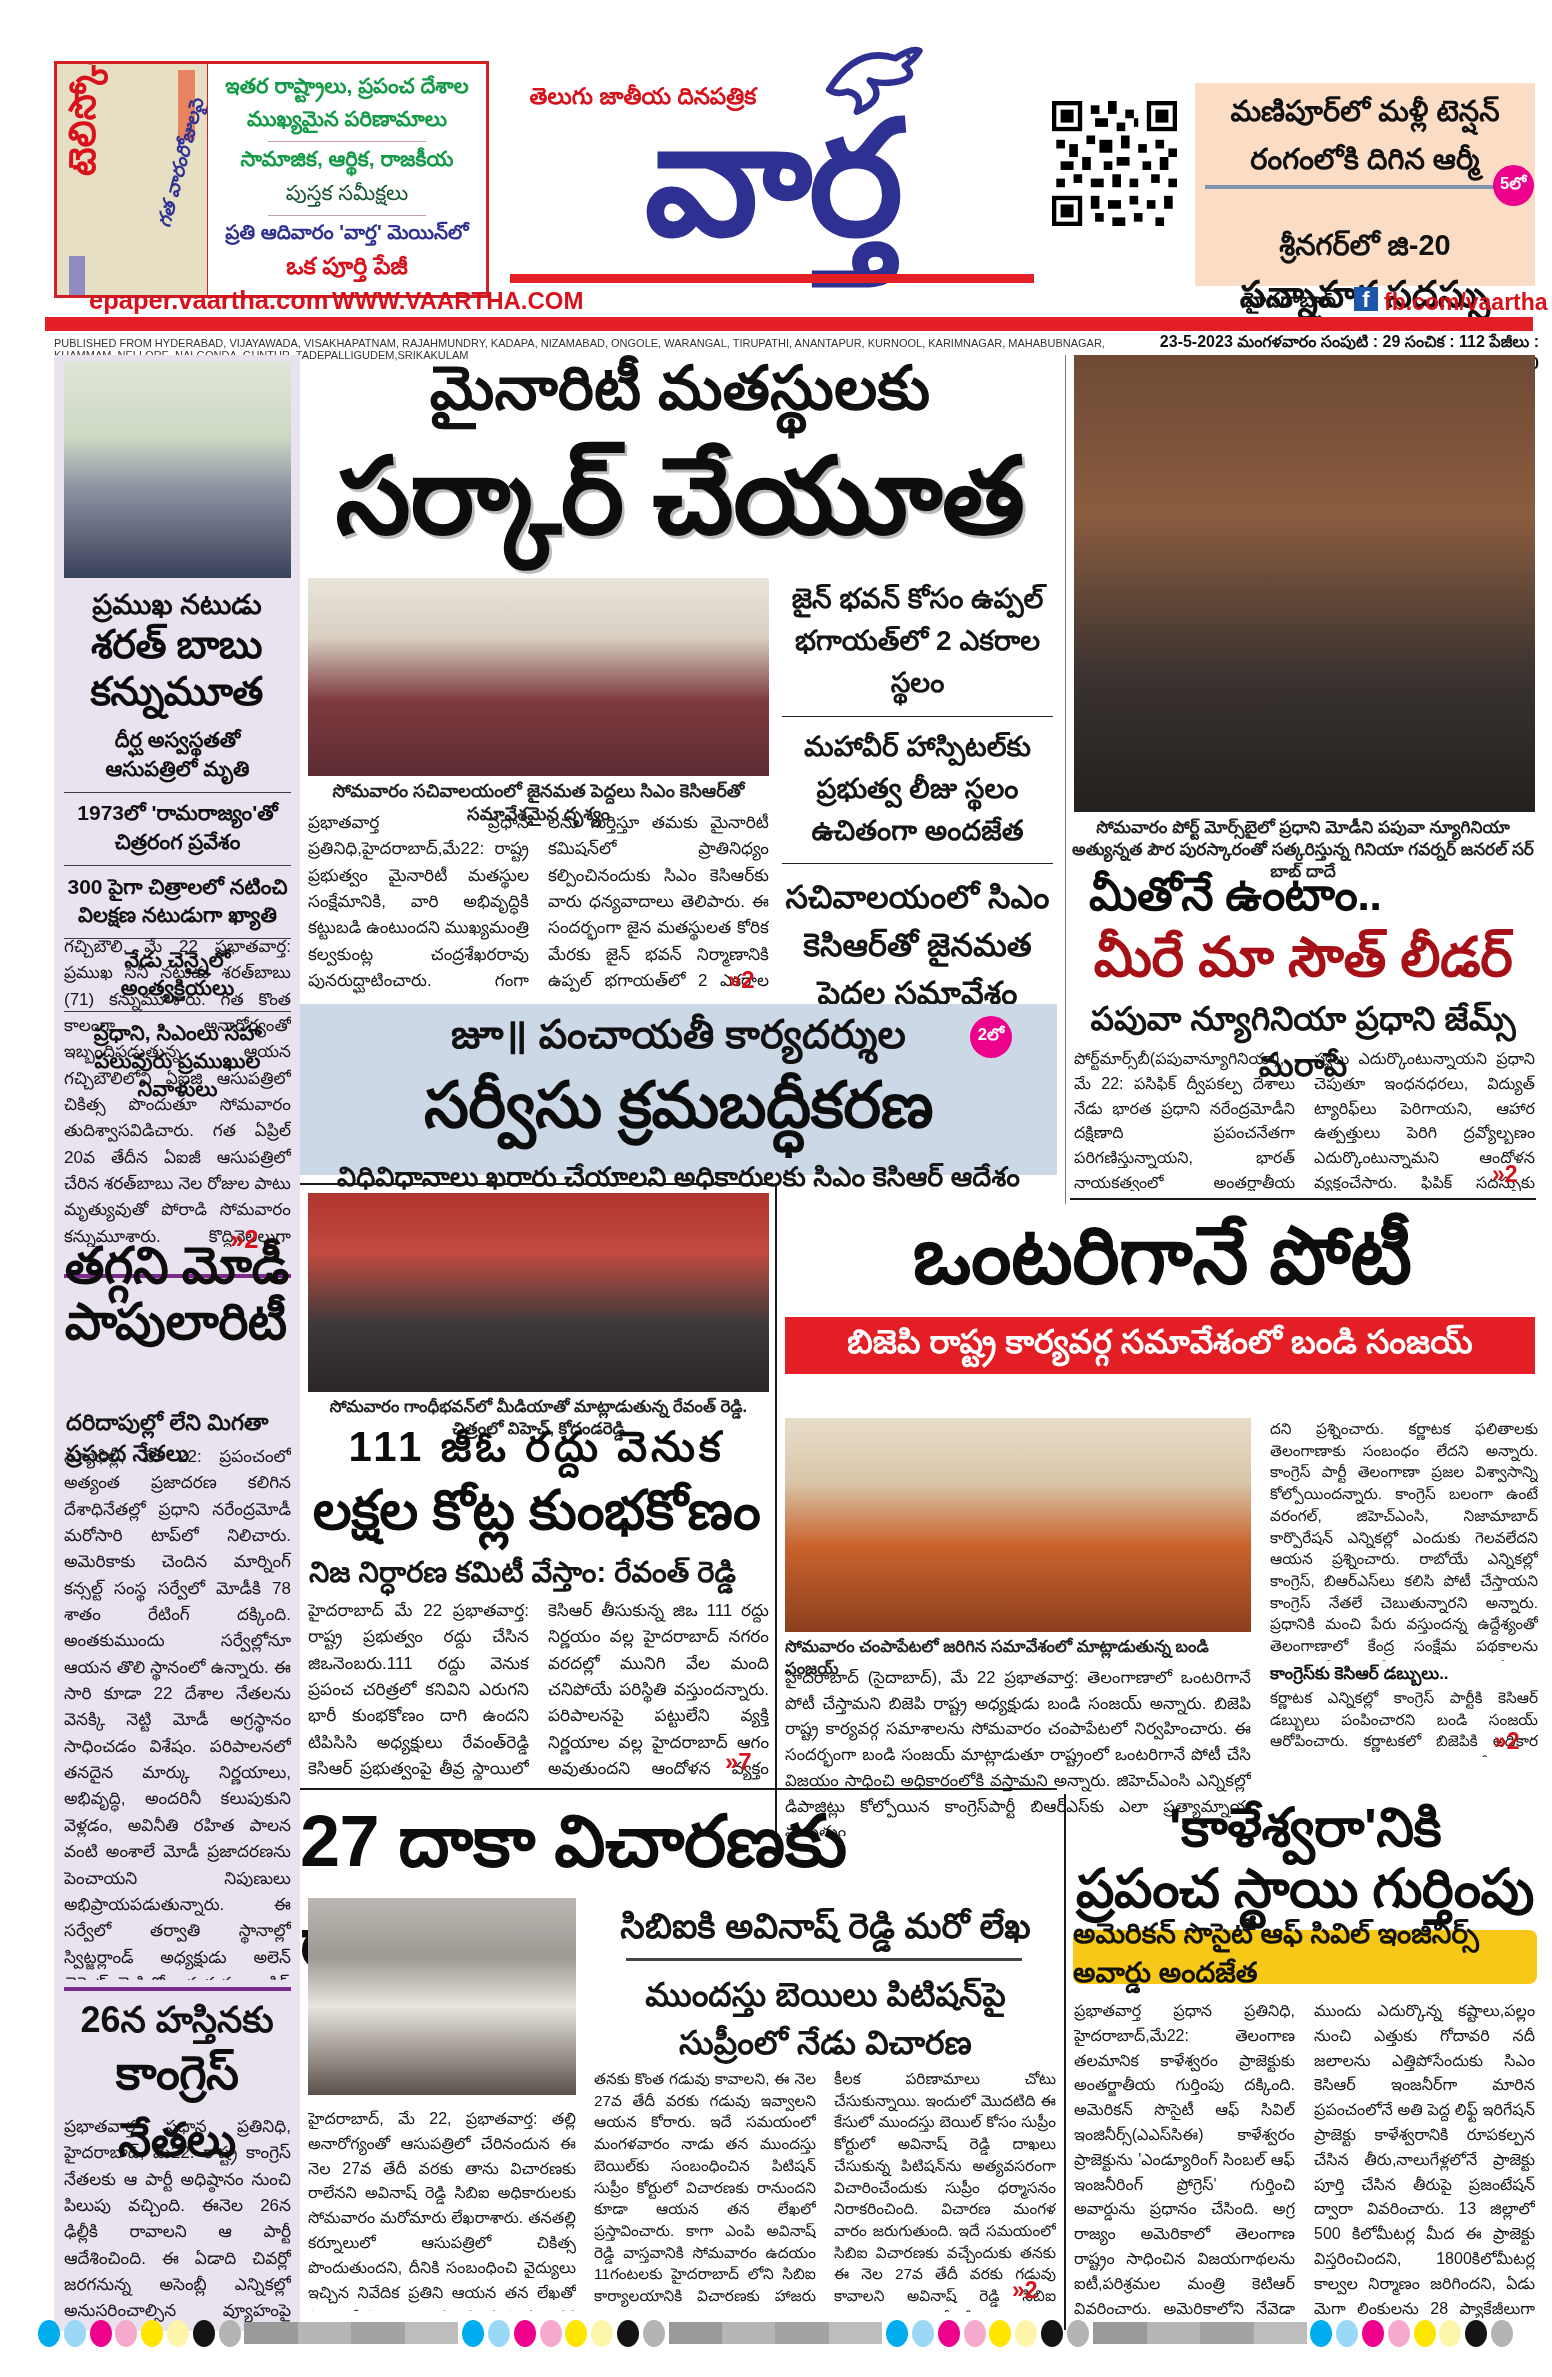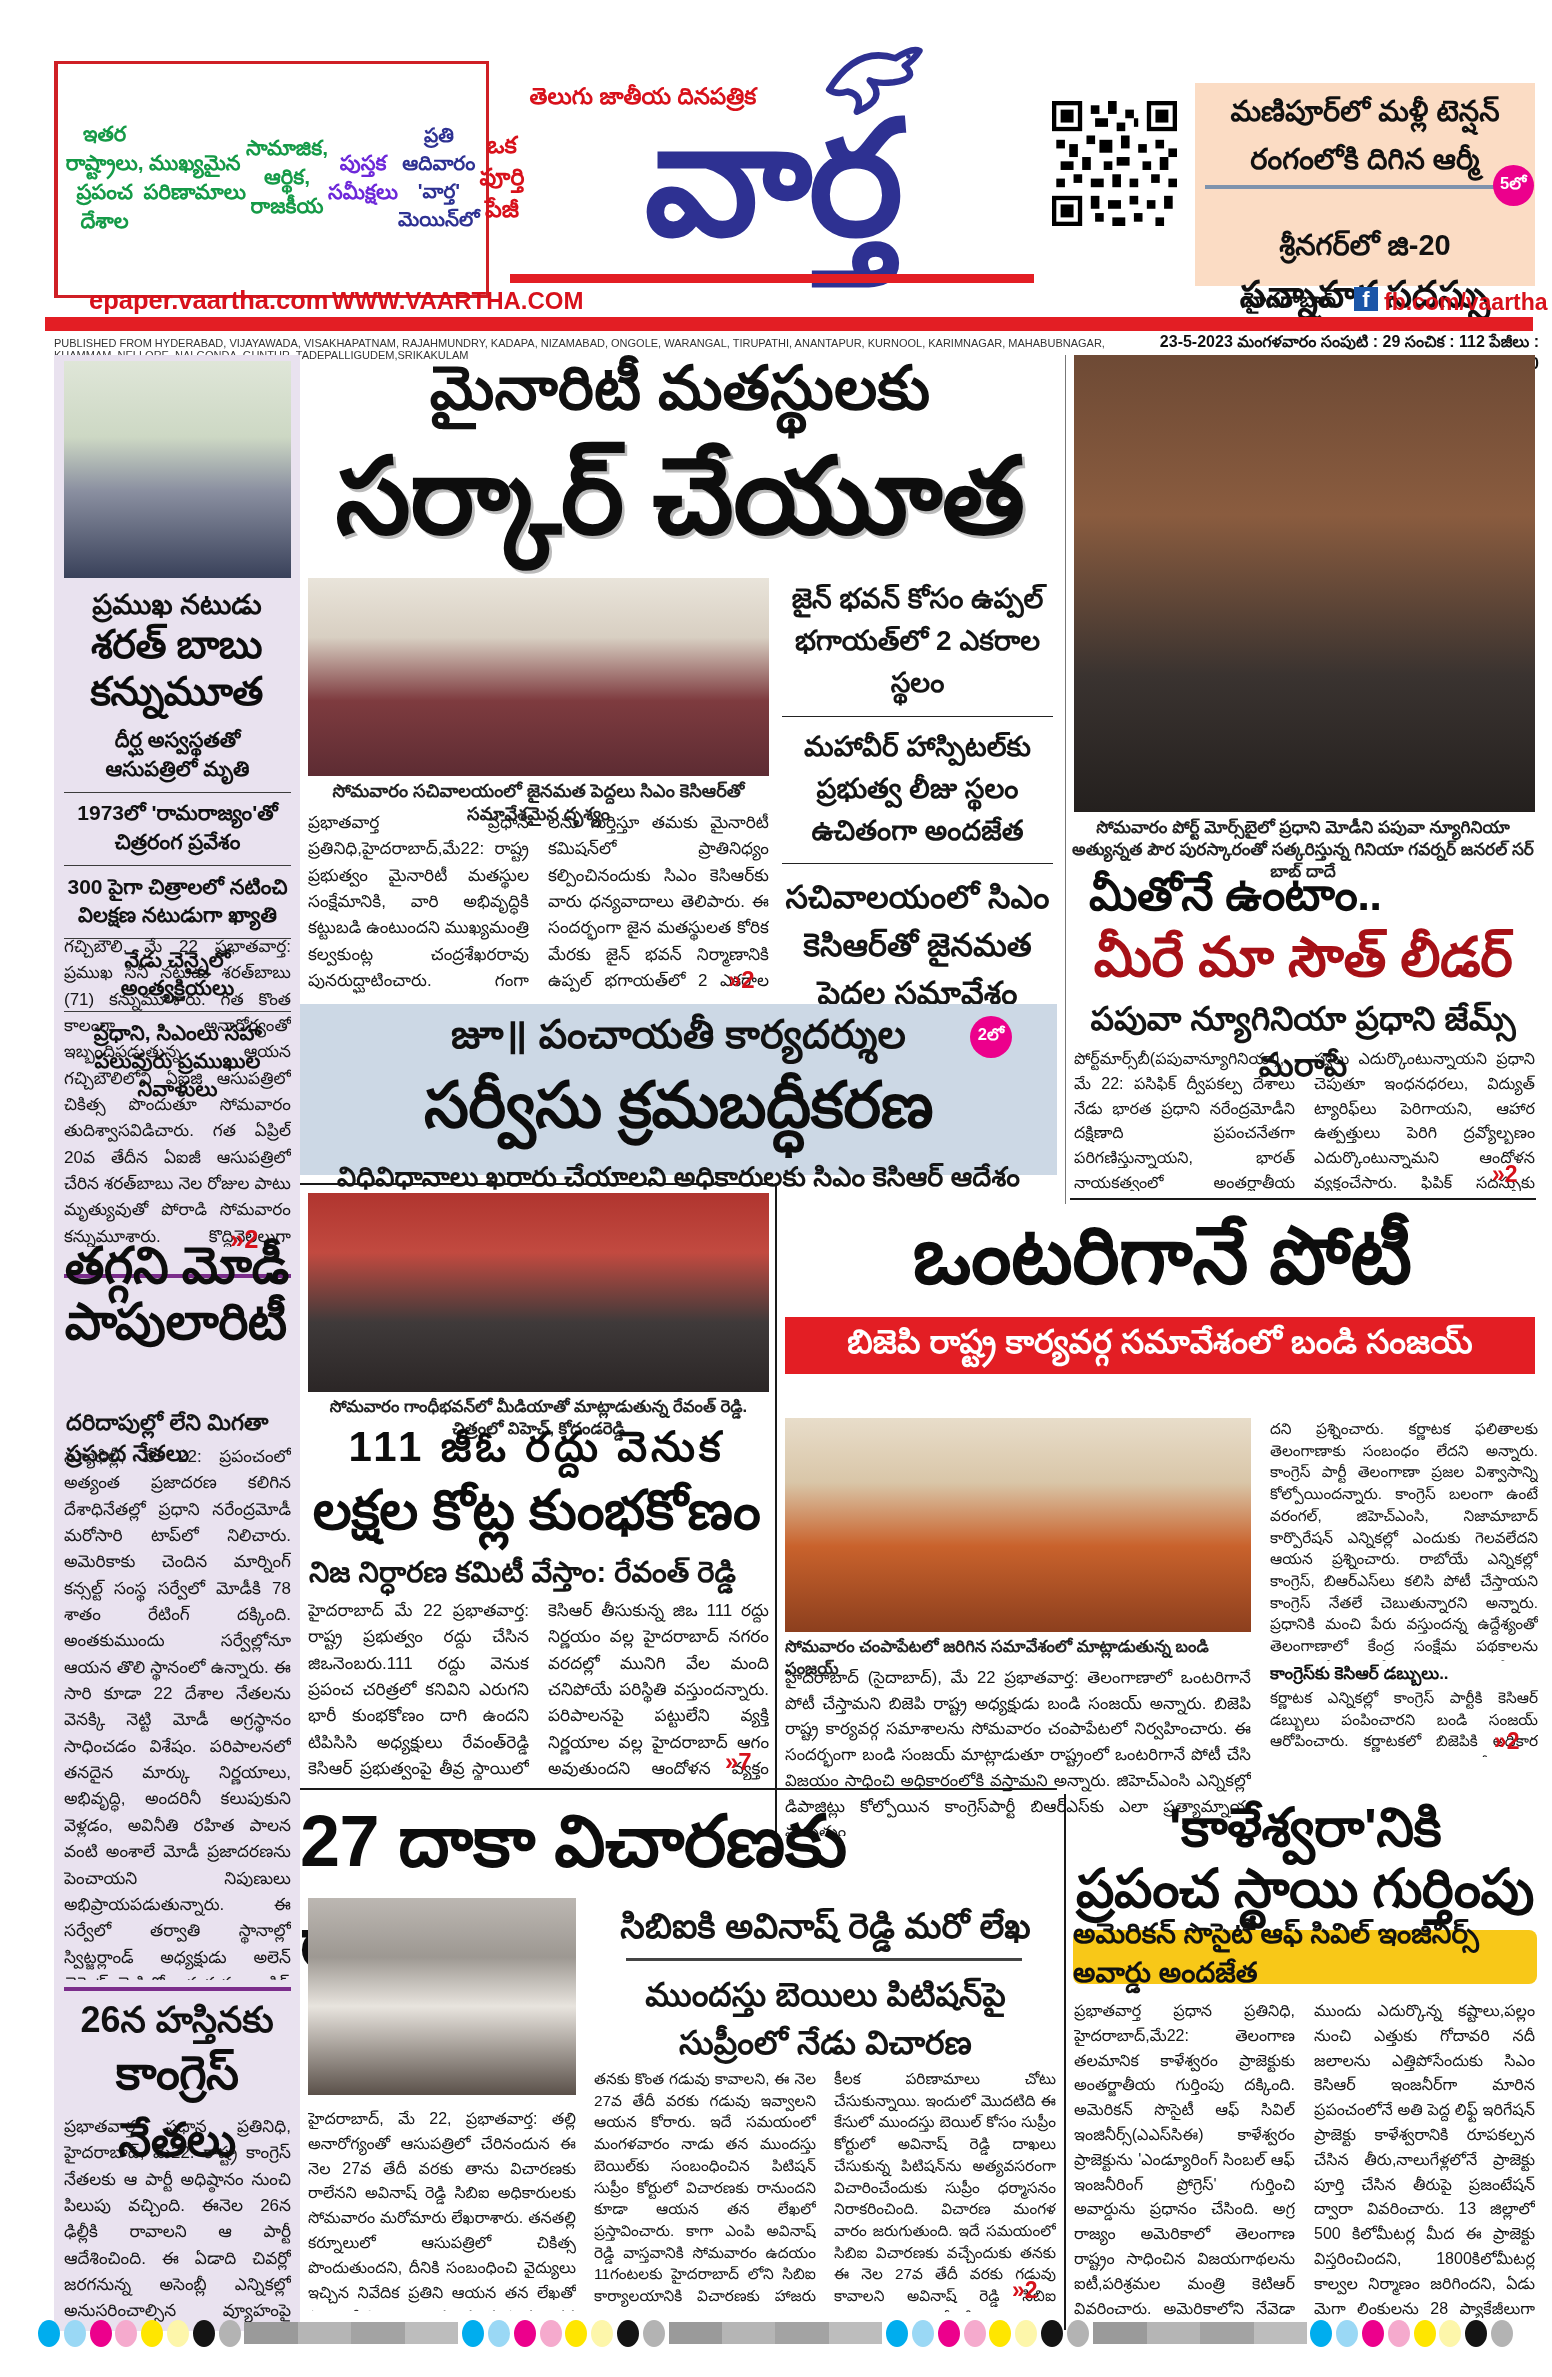--- a/index.html
+++ b/index.html
@@ -41,26 +41,26 @@
 
   <div class="abs" style="left:54px;top:61px;width:429px;height:231px;border:3.2px solid #cf1f25;background:#fff;display:flex;">
     <div style="width:150px;background:#e7dfc4;position:relative;border-right:1.9px solid #cf1f25;overflow:hidden;">
       <div class="abs" style="left:11.5px;top:192px;background:#8e8cc0;width:16.6px;height:57px;"></div>
       <div class="abs" style="left:121px;top:6.4px;background:#e8845f;width:16.6px;height:70px;"></div>
       <div style="position:absolute;left:5.1px;top:112px;transform:rotate(-90deg);transform-origin:left top;
                   color:#d8111b;font-weight:900;font-size:37px;white-space:nowrap;">టెలిస్కోప్</div>
       <div style="position:absolute;left:96px;top:160px;transform:rotate(-75deg);transform-origin:left top;
                   color:#2e3192;font-weight:bold;font-style:italic;font-size:19px;white-space:nowrap;">గత వారంరోజులపై</div>
     </div>
-    <div style="flex:1;display:flex;flex-direction:row;justify-content:space-evenly;align-items:center;padding:5.1px 7.7px;">
+    <div style="flex:1;display:flex;flex-direction:column;justify-content:space-evenly;align-items:center;padding:5.1px 7.7px;">
       <div style="color:#159a47;font-weight:bold;font-size:21px;text-align:center;">ఇతర రాష్ట్రాలు, ప్రపంచ దేశాల</div>
       <div style="color:#159a47;font-weight:bold;font-size:21px;text-align:center;">ముఖ్యమైన పరిణామాలు</div>
       <div style="width:60%;height:1.3px;background:#c79bb0;"></div>
       <div style="color:#159a47;font-weight:bold;font-size:21px;text-align:center;">సామాజిక, ఆర్థిక, రాజకీయ</div>
-      <div style="color:#6d28d9;font-weight:bold;font-size:21px;text-align:center;">పుస్తక సమీక్షలు</div>
+      <div style="color:#14532d;font-weight:normal;font-size:21px;text-align:center;">పుస్తక సమీక్షలు</div>
       <div style="width:60%;height:1.3px;background:#c79bb0;"></div>
       <div style="color:#2e3192;font-weight:bold;font-size:20px;text-align:center;">ప్రతి ఆదివారం 'వార్త' మెయిన్‌లో</div>
       <div style="color:#d8111b;font-weight:900;font-size:23.6px;text-align:center;">ఒక పూర్తి పేజీ</div>
     </div>
   </div>
 
   <div class="abs" style="left:504px;top:38px;width:536px;height:255px;text-align:center;">
     <div style="color:#d8111b;font-weight:bold;font-size:23px;position:absolute;left:25.5px;top:45px;">తెలుగు జాతీయ దినపత్రిక</div>
     <svg viewBox="0 0 120 90" style="position:absolute;left:307px;top:0px;width:121px;height:83px;">
       <path d="M14 56 Q44 8 86 22 Q104 10 112 14 Q106 24 96 30 Q112 44 84 48 Q66 50 58 46 Q78 66 44 80 Q52 62 34 58 Q22 62 14 56 Z" fill="#ffffff" stroke="#2e3192" stroke-width="7" stroke-linejoin="round"></path>

